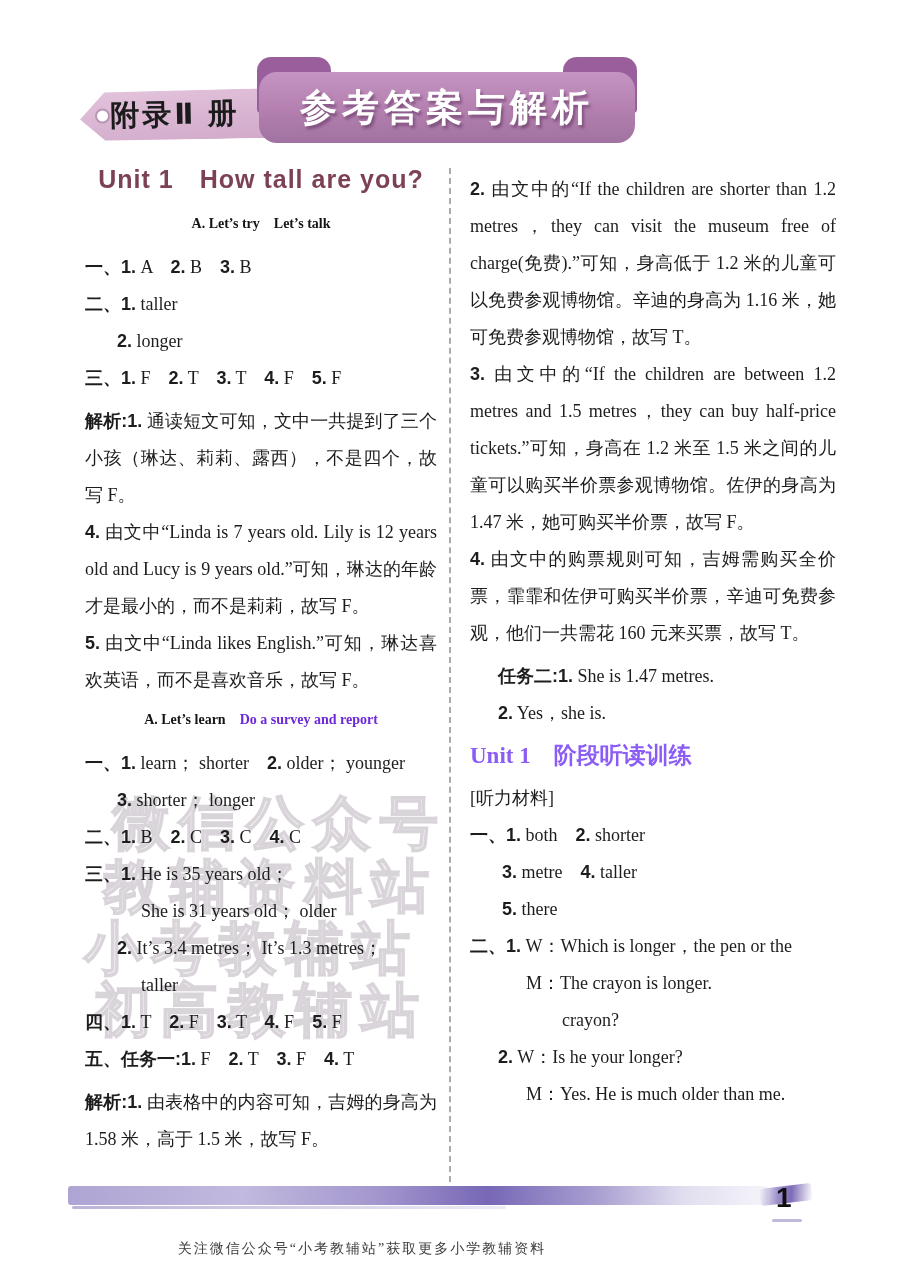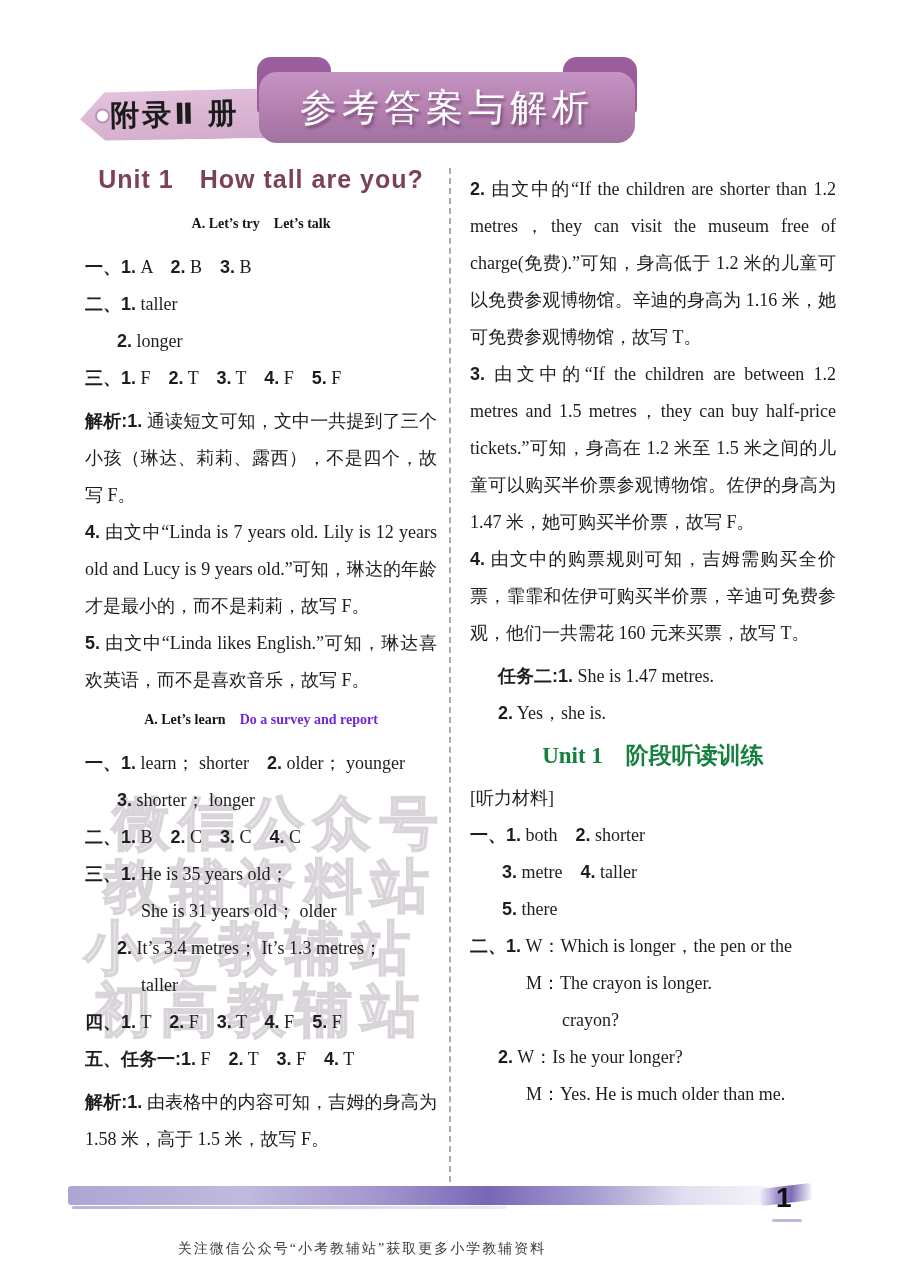--- a/index.html
+++ b/index.html
@@ -30,21 +30,21 @@
     border-radius:14px 14px 4px 4px;
   }
   .banner .fold.left{left:0;}
   .banner .fold.right{right:0;}
   .banner .body{
     position:absolute;left:2px;top:15px;right:2px;bottom:0;
     background:linear-gradient(180deg,#c694c2 0%,#b27fae 55%,#a172a0 100%);
     border-radius:18px;display:flex;align-items:center;justify-content:center;
   }
   .banner .body span{
-    font-family:"Liberation Sans","DejaVu Sans",sans-serif;font-weight:400;
+    font-family:"Liberation Sans","DejaVu Sans",sans-serif;font-weight:700;
     font-size:37px;letter-spacing:5px;color:#ffffff;
     text-shadow:2px 3px 3px rgba(88,42,88,.55);
   }
 
   
   .divider{position:absolute;left:449px;top:168px;height:1014px;border-left:2px dashed #ababab;}
   .col{position:absolute;z-index:2;}
   .col-left{left:85px;top:163px;width:352px;}
   .col-right{left:470px;top:171px;width:366px;}
 
@@ -52,22 +52,22 @@
     text-align:center;font-family:"Liberation Sans","DejaVu Sans",sans-serif;
     font-weight:700;font-size:25px;color:#7d4156;letter-spacing:1px;
     margin:0 0 14px 0;line-height:32px;
   }
   .sec-heading{
     text-align:center;font-weight:700;font-size:14px;line-height:30px;
     margin:6px 0 10px 0;color:#141414;
   }
   .sec-heading .red{color:#6d28d9;margin-left:14px;}
   .unit-heading2{
-    text-align:center;font-weight:700;font-size:23px;line-height:32px;
-    color:#15803d;margin:8px 0 8px 0;
+    text-align:left;font-weight:700;font-size:23px;line-height:32px;
+    color:#8b5cf6;margin:8px 0 8px 0;
   }
   .line{font-size:18px;line-height:37px;white-space:nowrap;}
   .para{font-size:18px;line-height:37px;text-align:justify;}
   .ind1{padding-left:32px;}
   .ind2{padding-left:56px;}
   .ind3{padding-left:92px;}
   .indT{padding-left:28px;}
   .gap-top{margin-top:6px;}
 
   

